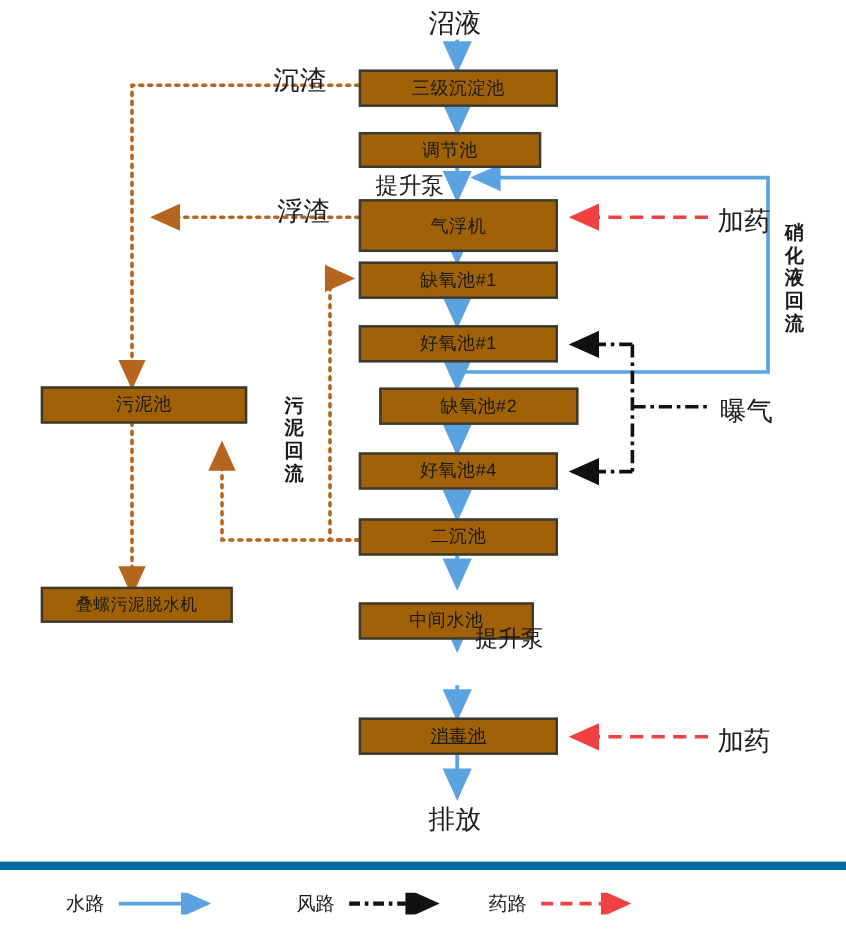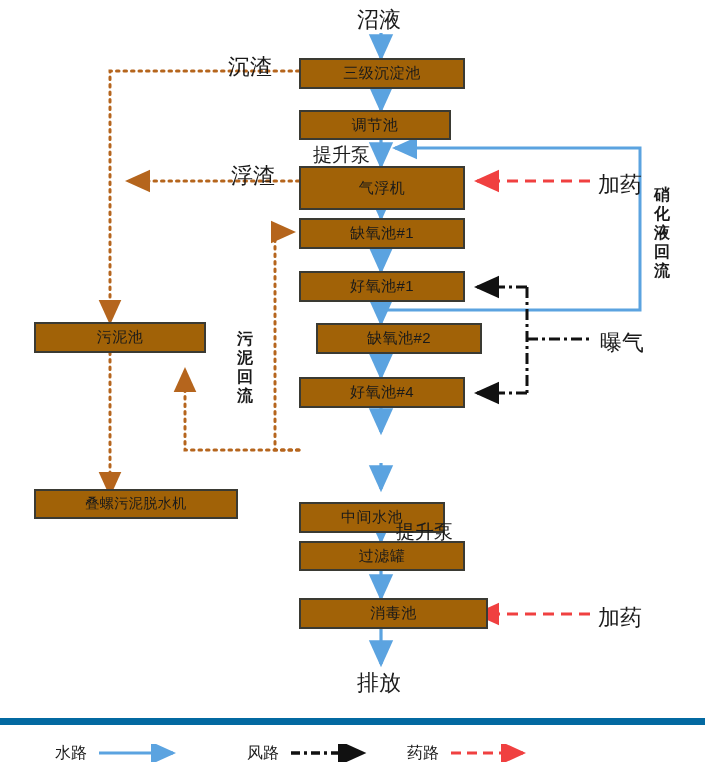--- a/index.html
+++ b/index.html
@@ -123,30 +123,30 @@
   <div class="node" style="left:299px;top:166px;width:166px;height:44px;">气浮机</div>
 
   <div class="node" style="left:299px;top:218px;width:166px;height:31px;">缺氧池#1</div>
 
   <div class="node" style="left:299px;top:271px;width:166px;height:31px;">好氧池#1</div>
 
   <div class="node" style="left:299px;top:323px;width:166px;height:31px;margin-left:17px;">缺氧池#2</div>
 
   <div class="node" style="left:299px;top:377px;width:166px;height:31px;">好氧池#4</div>
 
+  <div class="node" style="left:299px;top:432px;width:166px;height:31px;">二沉池</div>
 
   <div class="node" style="left:299px;top:502px;width:146px;height:31px;">中间水池</div>
 
-  <div class="node" style="left:299px;top:541px;width:166px;height:30px;">过滤罐</div>
 
-  <div class="node" style="left:299px;top:598px;width:189px;height:31px;">消毒池</div>
+  <div class="node" style="left:299px;top:598px;width:166px;height:31px;text-decoration:underline;">消毒池</div>
 
   <div class="node" style="left:34px;top:322px;width:172px;height:31px;">污泥池</div>
 
-  <div class="node" style="left:34px;top:489px;width:204px;height:30px;font-size:14px;">叠螺污泥脱水机</div>
+  <div class="node" style="left:34px;top:489px;width:160px;height:30px;font-size:14px;">叠螺污泥脱水机</div>
 
   <div class="freetext" style="left:357px;top:668px;">排放</div>
 
   <div class="freetext smalltext" style="left:313px;top:142px;">提升泵</div>
 
   <div class="freetext smalltext" style="left:396px;top:519px;">提升泵</div>
 
   <div class="freetext" style="left:228px;top:52px;">沉渣</div>
 
   <div class="freetext" style="left:231px;top:161px;">浮渣</div>

